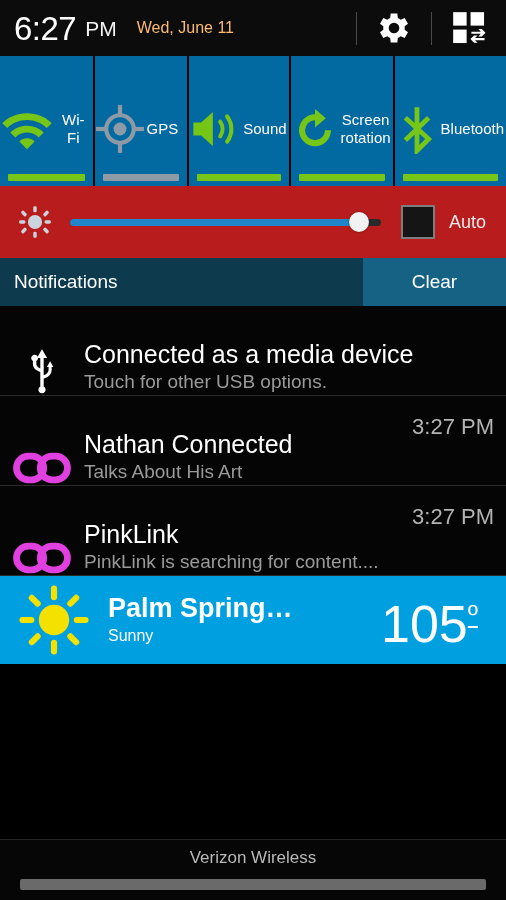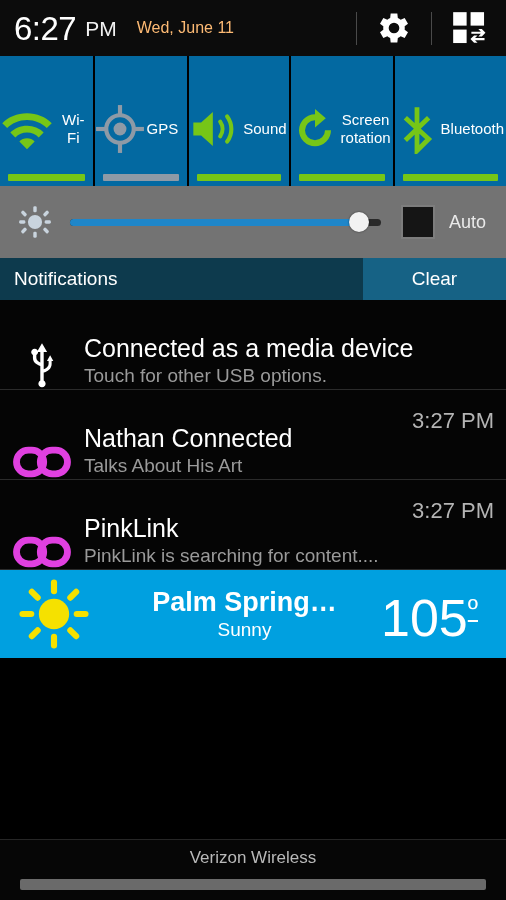--- a/index.html
+++ b/index.html
@@ -111,21 +111,21 @@
     bottom: 5px;
     height: 7px;
     background: #76c617;
     border-radius: 1px;
   }
   .toggle-bar.off { background: #8e9aa6; }
 
   
   .brightness {
     height: 72px;
-    background: #737373;
+    background: #b91c1c;
     display: flex;
     align-items: center;
     padding: 0 12px 0 18px;
     box-sizing: border-box;
   }
   .slider-wrap {
     position: relative;
     flex: 1 1 auto;
     height: 30px;
     margin-left: 18px;
@@ -165,21 +165,21 @@
   }
   .auto-label {
     font-size: 18px;
     color: #eaeaea;
     margin-left: 14px;
     margin-right: 8px;
   }
 
   
   .notif-header {
-    height: 42px;
+    height: 48px;
     display: flex;
     align-items: stretch;
     background: #0d3a4d;
   }
   .notif-title {
     flex: 1 1 auto;
     display: flex;
     align-items: center;
     padding-left: 14px;
     font-size: 19px;
@@ -253,32 +253,31 @@
   .weather-icon {
     width: 108px;
     min-width: 108px;
     display: flex;
     align-items: center;
     justify-content: center;
   }
   .weather-text {
     flex: 1 1 auto;
     min-width: 0;
-    text-align: center;
   }
   .weather-city {
     font-size: 27px;
     line-height: 32px;
     font-weight: bold;
     color: #ffffff;
     white-space: nowrap;
     overflow: hidden;
   }
   .weather-cond {
-    font-size: 19px;
+    font-size: 16px;
     line-height: 24px;
     color: #ffffff;
   }
   .weather-temp {
     font-size: 52px;
     line-height: 56px;
     color: #ffffff;
     font-weight: 300;
     padding-right: 18px;
     white-space: nowrap;

